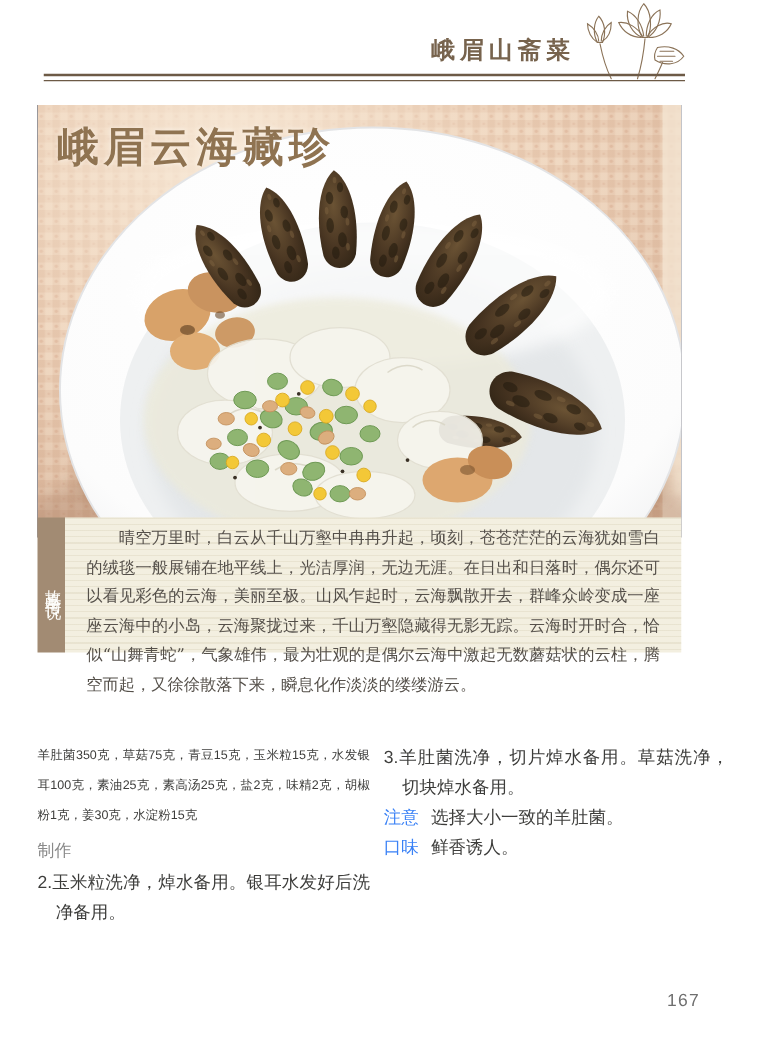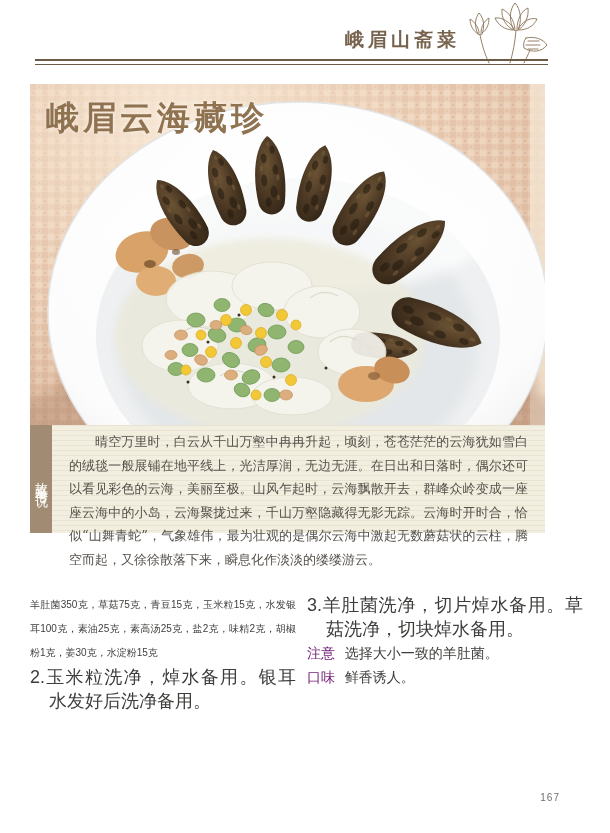--- a/index.html
+++ b/index.html
@@ -31,21 +31,21 @@
   .photo svg{display:block;width:515px;height:346px;}
   .dish-title{
     position:absolute;left:16px;top:12px;
     font-family:"DejaVu Serif","Liberation Serif",serif;
     font-size:33px;font-weight:700;color:#8f7351;letter-spacing:4px;
     white-space:nowrap;text-shadow:0 0 4px rgba(255,255,255,.55);
   }
 
   
   .story{
-    position:absolute;left:30px;top:425px;width:515px;height:108px;
+    position:absolute;left:30px;top:414px;width:515px;height:108px;
     display:flex;
   }
   .story-bar{
     width:22px;background:#a28b73;color:#fdfdfa;
     display:flex;align-items:center;justify-content:center;
     writing-mode:vertical-rl;letter-spacing:3px;font-size:13px;
     font-family:"DejaVu Serif","Liberation Serif",serif;
   }
   .story-box{
     flex:1;background:#f3efe0;
@@ -69,29 +69,29 @@
   .col-r{width:276px;}
   .sec-label{
     font-size:13.5px;color:#8a8a8a;line-height:20px;margin:0 0 2px 0;
     font-weight:400;
   }
   .sec-label.mt{margin-top:6px;}
   .body-text{
     margin:0;font-size:10px;line-height:24px;text-align:justify;
   }
   .step{
-    font-size:18px;line-height:24px;text-align:justify;
+    font-size:14px;line-height:24px;text-align:justify;
     padding-left:1.05em;text-indent:-1.05em;
   }
   .kv{font-size:14px;line-height:24px;}
-  .kv .kv-label{color:#701a75;margin-right:.7em;}
+  .kv .kv-label{color:#3b82f6;margin-right:.7em;}
 
   .pageno{
     position:absolute;right:50px;top:792px;
-    font-size:10px;color:#6f6f6f;letter-spacing:1px;
+    font-size:14px;color:#6f6f6f;letter-spacing:1px;
   }
 </style>
 </head>
 <body>
 
 <div class="hdr-title">峨眉山斋菜</div>
 
 <svg class="lotus" viewBox="0 0 88 64" aria-hidden="true">
   <g fill="none" stroke="#8a7257" stroke-width="0.9" stroke-linecap="round">
     <path d="M54 30 C49 22 49 10 55 3 C61 9 62 22 58 30 Z"></path>
@@ -271,20 +271,21 @@
 <div class="story">
   <div class="story-bar">故事与传说</div>
   <div class="story-box">
     <p class="story-text">晴空万里时，白云从千山万壑中冉冉升起，顷刻，苍苍茫茫的云海犹如雪白的绒毯一般展铺在地平线上，光洁厚润，无边无涯。在日出和日落时，偶尔还可以看见彩色的云海，美丽至极。山风乍起时，云海飘散开去，群峰众岭变成一座座云海中的小岛，云海聚拢过来，千山万壑隐藏得无影无踪。云海时开时合，恰似“山舞青蛇”，气象雄伟，最为壮观的是偶尔云海中激起无数蘑菇状的云柱，腾空而起，又徐徐散落下来，瞬息化作淡淡的缕缕游云。</p>
   </div>
 </div>
 
 <div class="recipe">
   <div class="col-l">
     <p class="body-text">羊肚菌350克，草菇75克，青豆15克，玉米粒15克，水发银耳100克，素油25克，素高汤25克，盐2克，味精2克，胡椒粉1克，姜30克，水淀粉15克</p>
+    <div class="sec-label mt">制作</div>
     <div class="step">2.玉米粒洗净，焯水备用。银耳水发好后洗净备用。</div>
   </div>
   <div class="col-r">
     <div class="step">3.羊肚菌洗净，切片焯水备用。草菇洗净，切块焯水备用。</div>
     <div class="kv">
       <span class="kv-label">注意</span><span>选择大小一致的羊肚菌。</span>
     </div>
     <div class="kv">
       <span class="kv-label">口味</span><span>鲜香诱人。</span>
     </div>

